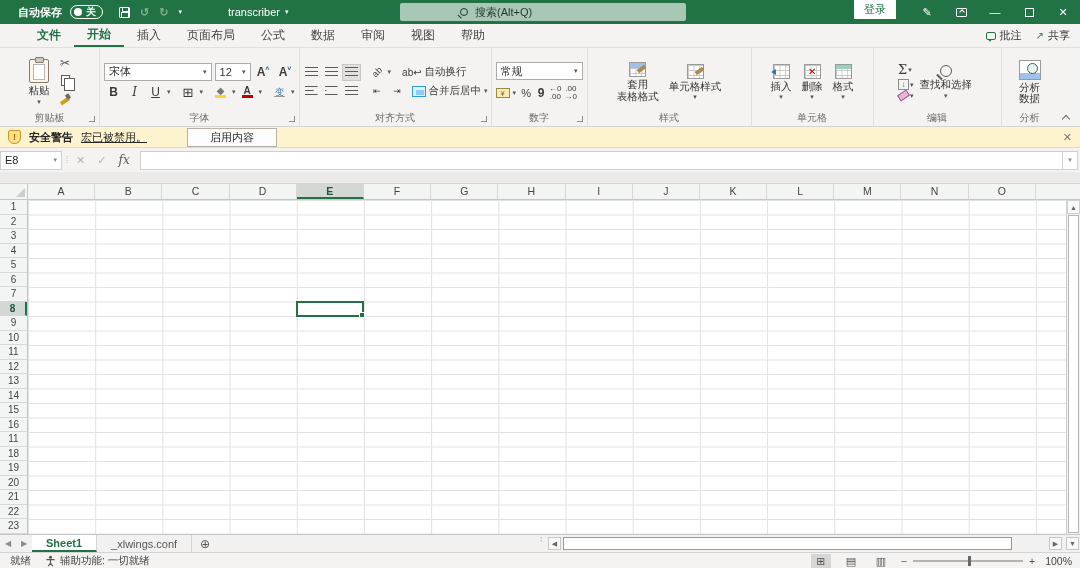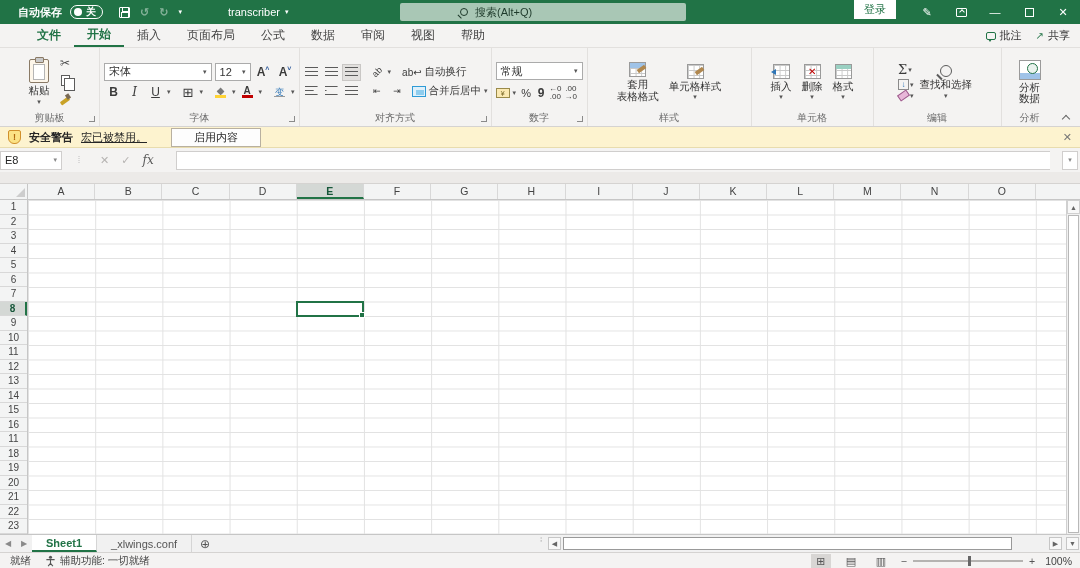--- a/index.html
+++ b/index.html
@@ -103,25 +103,25 @@
   .icon-analyze{width:22px;height:20px;border:1px solid #9a9a9a;background:linear-gradient(to top,#9fc3e8 0 6px,#fff 6px);position:relative;}
   .icon-analyze::after{content:"";position:absolute;right:2px;top:2px;width:9px;height:9px;border:1.6px solid #217346;border-radius:50%;background:#eaf3ee;}
   .collapse{position:absolute;right:10px;bottom:4px;width:9px;height:9px;cursor:pointer;}
   .collapse::after{content:"";position:absolute;left:2px;top:3px;width:5px;height:5px;border-left:1.4px solid #666;border-top:1.4px solid #666;transform:rotate(45deg);}
 
   
   .msgbar{height:21px;flex:0 0 21px;background:#fdf3cf;border-bottom:1px solid #e8dcae;display:flex;align-items:center;gap:8px;padding-left:8px;position:relative;font-size:11px;}
   .icon-shield{width:13px;height:14px;background:#fbe285;border:1.4px solid #d0902c;border-radius:2px 2px 6px 6px;display:flex;align-items:center;justify-content:center;font-size:9px;font-weight:bold;color:#b06a10;}
   .msg-title{font-weight:bold;color:#262626;}
   .msg-text{text-decoration:underline;color:#262626;cursor:pointer;}
-  .msg-btn{background:#fdfdfd;border:1px solid #b8b0a0;padding:1px 22px;font-size:11px;cursor:pointer;margin-left:16px;}
+  .msg-btn{background:#fdfdfd;border:1px solid #b8b0a0;padding:1px 22px;font-size:11px;cursor:pointer;margin-left:32px;}
   .msg-close{position:absolute;right:8px;color:#777;font-size:11px;cursor:pointer;}
 
   
-  .fbar{height:24px;flex:0 0 24px;background:#f4f3f2;display:flex;align-items:center;padding:2px 2px 2px 0;gap:12px;}
+  .fbar{height:24px;flex:0 0 24px;background:#f4f3f2;display:flex;align-items:center;padding:2px 2px 2px 0;gap:0;}
   .namebox{width:62px;height:19px;background:#fff;border:1px solid #d0cecd;display:flex;align-items:center;justify-content:space-between;padding:0 4px;font-size:11px;}
   .namebox .cdn{color:#888;}
   .fsep{width:10px;text-align:center;color:#bbb;font-size:9px;}
   .fbtns{display:flex;align-items:center;gap:12px;color:#b5b3b1;font-size:11px;padding:0 10px 0 4px;}
   .fx{color:#5b5b5b;font-style:italic;font-family:"DejaVu Serif",serif;font-size:12px;}
   .finput{flex:1;height:19px;background:#fff;border:1px solid #d0cecd;border-right:none;}
   .fexp{width:16px;height:19px;background:#fff;border:1px solid #d0cecd;display:flex;align-items:center;justify-content:center;color:#888;font-size:7px;}
 
   .spacer{height:12px;flex:0 0 12px;background:#eceae8;border-bottom:1px solid #d5d3d1;}
 

